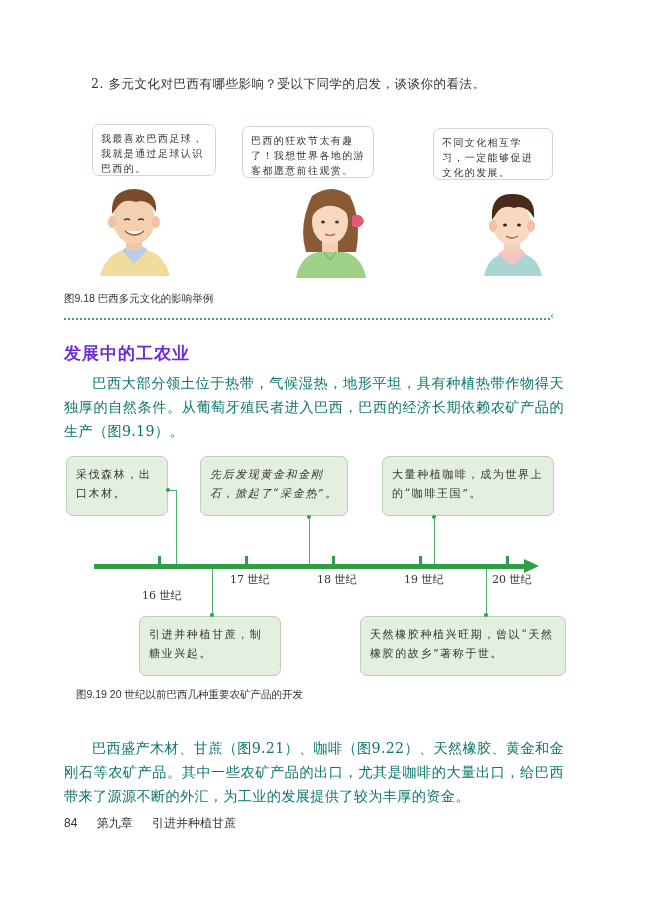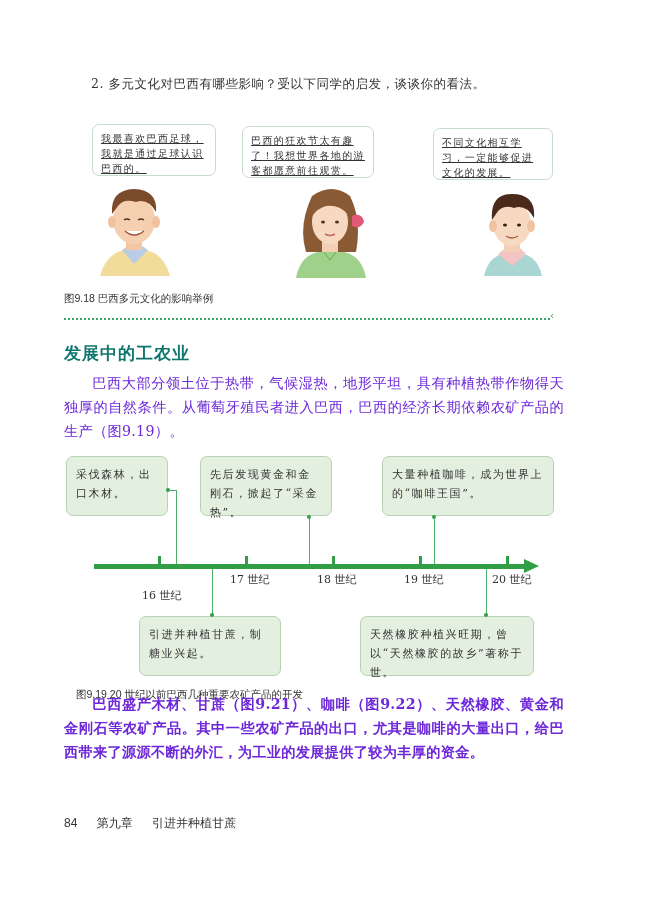--- a/index.html
+++ b/index.html
@@ -2,32 +2,32 @@
 <html><head>
 <meta charset="utf-8">
 <style>
   html, body { margin: 0; padding: 0; background: #ffffff; }
   body { width: 647px; height: 906px; position: relative; overflow: hidden;
          font-family: "DejaVu Serif", "Liberation Serif", serif; color: #2a2a2a; }
   .abs { position: absolute; }
   .question { left: 91px; top: 76px; font-size: 12.5px; letter-spacing: 0.5px; color: #333; }
   .bubble { position: absolute; background: #fff; border: 1px solid #c9dcc9; border-radius: 7px;
             font-size: 10px; line-height: 15px; color: #333; padding: 6px 8px; box-sizing: border-box;
-            letter-spacing: 1.4px; text-decoration: underline; }
+            letter-spacing: 1.4px; }
   .bubble .tail { position: absolute; width: 0; height: 0; }
   .kid { position: absolute; }
   .fig-caption { font-family: Liberation Sans, sans-serif; font-size: 10.5px; color: #333; }
   .dotline { position: absolute; left: 64px; top: 318px; width: 486px; height: 0;
              border-top: 2px dotted #3aa56a; }
   .dotline-end { position: absolute; left: 550px; top: 310px; font-size: 10px; color: #3aa56a;
                  font-family: "DejaVu Sans", sans-serif; }
   .section-title { left: 64px; top: 342px; font-family: "DejaVu Sans", "Liberation Sans", sans-serif;
-                   font-size: 17px; font-weight: bold; color: #0f766e; letter-spacing: 1px; }
+                   font-size: 17px; font-weight: bold; color: #6d28d9; letter-spacing: 1px; }
   .para { position: absolute; left: 64px; width: 500px; font-size: 14.2px; line-height: 24px;
-          color: #6d28d9; letter-spacing: 0.3px; text-align: justify; }
+          color: #0f766e; letter-spacing: 0.3px; text-align: justify; }
   .para p { margin: 0; }
   .para .indent { display: inline-block; width: 28px; }
   .tbox { position: absolute; background: #e3efdf; border: 1px solid #b8d2b4; border-radius: 7px;
           font-size: 11px; line-height: 19px; color: #333; padding: 8px 9px; box-sizing: border-box;
           letter-spacing: 1.6px; }
   .axis { position: absolute; left: 94px; top: 564px; width: 432px; height: 5px; background: #2f9e44; }
   .arrow { position: absolute; left: 524px; top: 559px; width: 0; height: 0;
            border-top: 7px solid transparent; border-bottom: 7px solid transparent; border-left: 15px solid #2f9e44; }
   .tick { position: absolute; width: 3px; height: 9px; background: #2f9e44; top: 556px; }
   .tlabel { position: absolute; top: 572px; font-size: 11px; color: #333; }
@@ -113,25 +113,25 @@
 <div class="dotline-end">‹</div>
 
 <div class="abs section-title">发展中的工农业</div>
 <div class="para" style="top:371px;">
   <p><span class="indent"></span><span>巴西大部分领土位于热带，气候湿热，地形平坦，具有种植热带作物得天独厚的自然条件。从葡萄牙殖民者进入巴西，巴西的经济长期依赖农矿产品的生产（图9.19）。</span></p>
 </div>
 
 <div>
 
   <div class="tbox" style="left:66px; top:456px; width:102px; height:60px;">采伐森林，出口木材。</div>
-  <div class="tbox" style="left:200px; top:456px; width:132px; height:60px;">先后发现黄金和金刚石，掀起了“采金热”。</div>
+  <div class="tbox" style="left:200px; top:456px; width:148px; height:60px;font-style:italic;">先后发现黄金和金刚石，掀起了“采金热”。</div>
   <div class="tbox" style="left:382px; top:456px; width:172px; height:60px;">大量种植咖啡，成为世界上的“咖啡王国”。</div>
 
   <div class="tbox" style="left:139px; top:616px; width:142px; height:60px;">引进并种植甘蔗，制糖业兴起。</div>
-  <div class="tbox" style="left:360px; top:616px; width:174px; height:60px;">天然橡胶种植兴旺期，曾以“天然橡胶的故乡”著称于世。</div>
+  <div class="tbox" style="left:360px; top:616px; width:206px; height:60px;">天然橡胶种植兴旺期，曾以“天然橡胶的故乡”著称于世。</div>
 
   <div class="dot" style="left:166px; top:488px;"></div>
   <div class="hline" style="left:168px; top:490px; width:8px;"></div>
   <div class="vline" style="left:176px; top:490px; height:75px;"></div>
 
   <div class="dot" style="left:307px; top:515px;"></div>
   <div class="vline" style="left:309px; top:517px; height:48px;"></div>
 
   <div class="dot" style="left:432px; top:515px;"></div>
   <div class="vline" style="left:434px; top:517px; height:48px;"></div>
@@ -153,21 +153,21 @@
 
   <div class="tlabel" style="left:142px;margin-top:16px;">16 世纪</div>
   <div class="tlabel" style="left:230px;">17 世纪</div>
   <div class="tlabel" style="left:317px;">18 世纪</div>
   <div class="tlabel" style="left:404px;">19 世纪</div>
   <div class="tlabel" style="left:492px;">20 世纪</div>
 
   <div class="abs fig-caption" style="left:76px; top:688px;">图9.19  20 世纪以前巴西几种重要农矿产品的开发</div>
 </div>
 
-<div class="para" style="top:692px;font-weight:bold;">
+<div class="para" style="top:736px;">
   <p><span class="indent"></span><span>巴西盛产木材、甘蔗（图9.21）、咖啡（图9.22）、天然橡胶、黄金和金刚石等农矿产品。其中一些农矿产品的出口，尤其是咖啡的大量出口，给巴西带来了源源不断的外汇，为工业的发展提供了较为丰厚的资金。</span></p>
 </div>
 
 <div class="abs footer">
   <span>84</span>
   <span>第九章</span>
   <span>引进并种植甘蔗</span>
 </div>
 
 </body></html>

